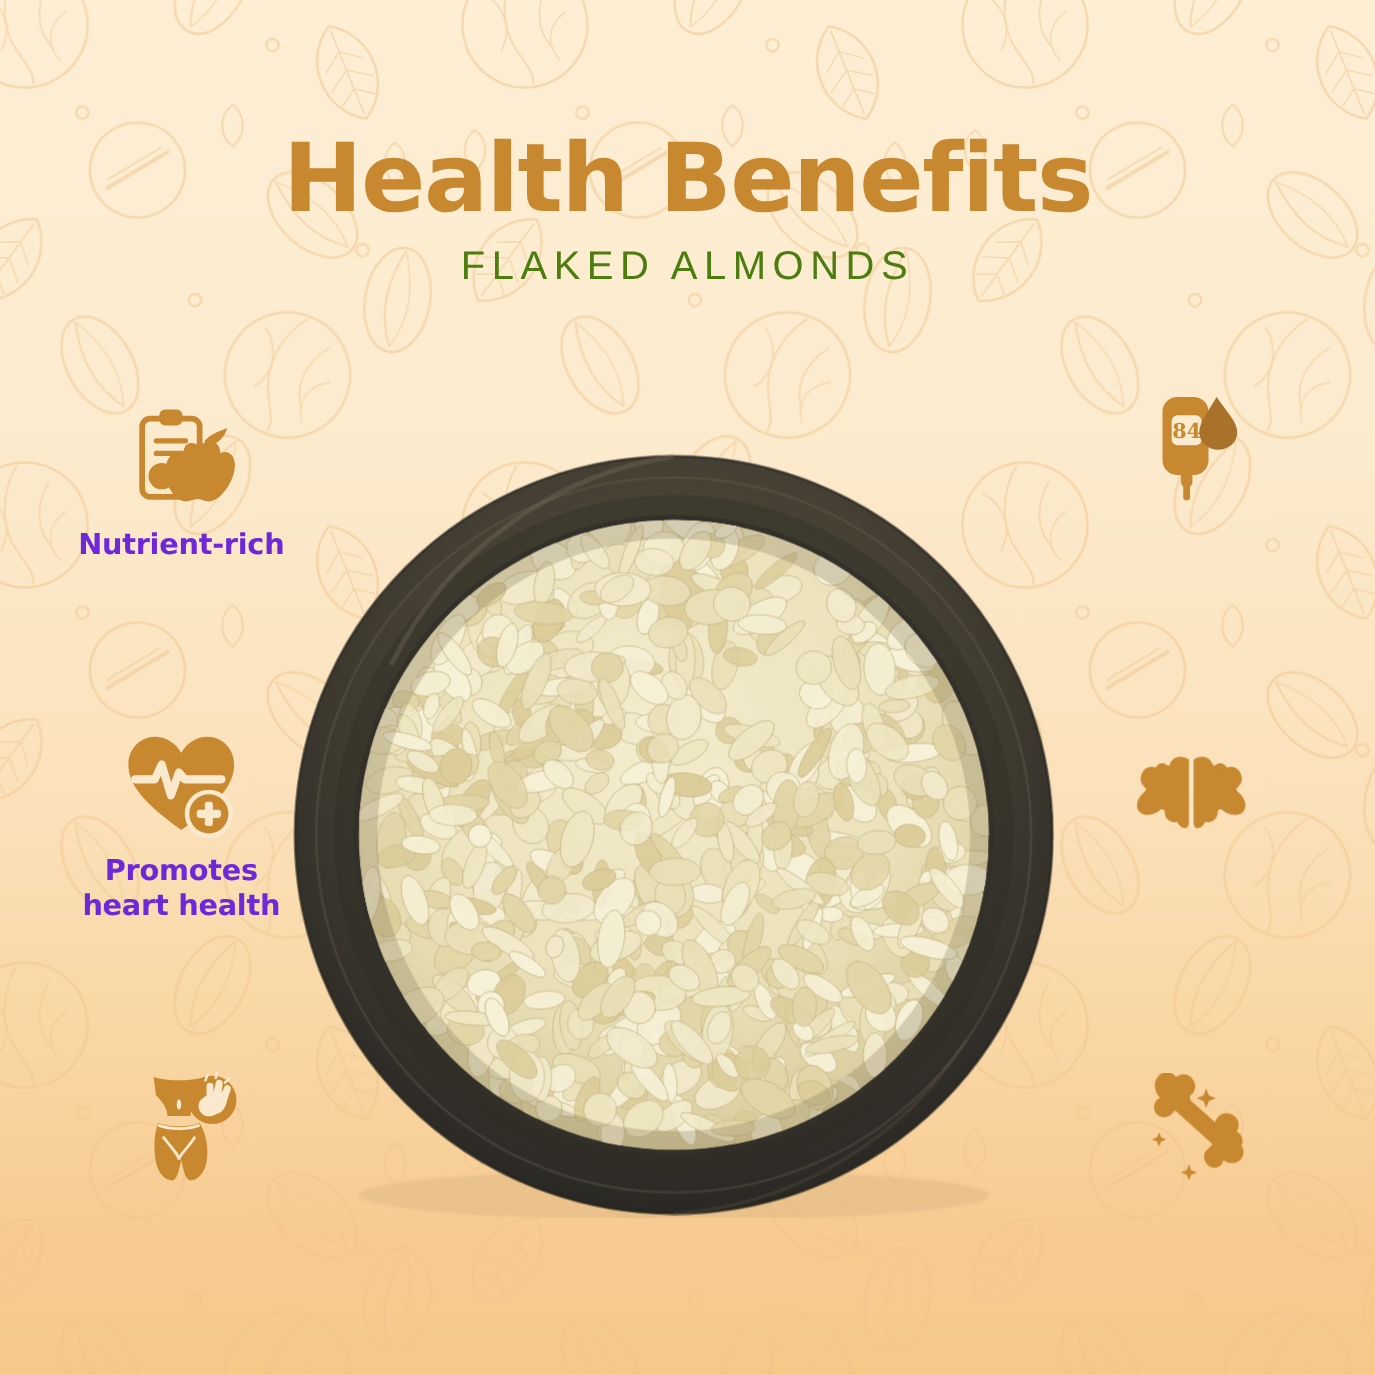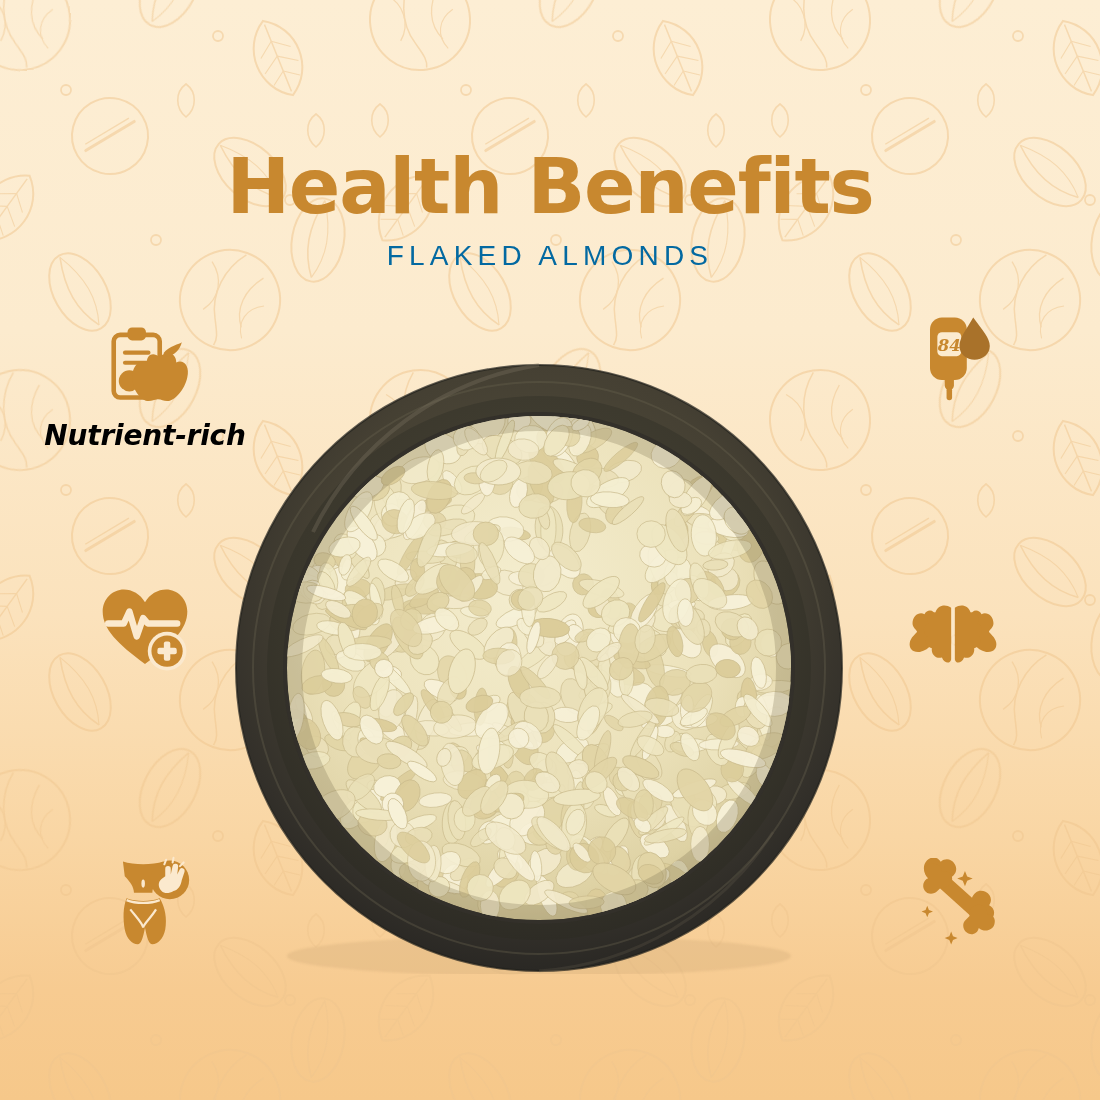--- a/index.html
+++ b/index.html
@@ -31,58 +31,56 @@
   
   #header{
     position:absolute; top:104px; left:0; width:1100px;
     z-index:5; text-align:center;
   }
   #title{
     font-size:76px; line-height:78px;
     font-weight:800; letter-spacing:-1.2px;
     color:#C8882F;
     font-family:"DejaVu Sans", sans-serif;
-    margin-top:44px;
   }
   #subtitle{
     margin-top:12px;
-    font-size:28px; line-height:36px;
+    font-size:32px; line-height:36px;
     letter-spacing:5.2px;
     font-weight:400;
-    color:#0369a1;
+    color:#4d7c0f;
     font-family:"Liberation Sans", sans-serif;
   }
 
   
   #bowl{
     position:absolute;
     left:233px; top:362px;
     width:612px; height:612px;
     z-index:3;
   }
 
   
   .benefit{
     position:absolute; z-index:6;
     display:flex; flex-direction:column;
     align-items:center; justify-content:flex-start;
     width:290px;
-    font-style:italic;
   }
   .benefit .ic{
     display:block;
     height:92px;
     margin-bottom:8px;
   }
   .benefit .lbl{
     font-family:"DejaVu Sans", sans-serif;
     font-weight:700;
-    font-size:28px;
+    font-size:23px;
     line-height:28px;
-    color:#000000;
+    color:#6d28d9;
     text-align:center;
     letter-spacing:-.2px;
     white-space:pre-line;
   }
 
   #b-nutrient        { left:  0px; top:322px; }
   #b-bloodsugar      { left:805px; top:312px; width:295px;}
   #b-heart           { left:  0px; top:583px; }
   #b-brain           { left:805px; top:593px; width:295px;}
   #b-weight          { left:  0px; top:856px; }
@@ -857,20 +855,22 @@
 
 <div class="benefit" id="b-heart">
   <svg class="ic" viewBox="0 0 100 100" aria-hidden="true">
     <path d="M50 88 C20 66 4 50 4 31 C4 17 15 7 27 7 C36 7 45 12 50 21 C55 12 64 7 73 7 C85 7 96 17 96 31 C96 50 80 66 50 88 Z" fill="#C8882F"></path>
     <path d="M10 44 h17 l6 -13 l8 27 l7 -20 l5 6 h32" fill="none" stroke="#FBE9CE" stroke-width="7" stroke-linecap="round" stroke-linejoin="round"></path>
     <circle cx="74" cy="74" r="21" fill="#FBE9CE"></circle>
     <circle cx="74" cy="74" r="17" fill="#C8882F"></circle>
     <rect x="70.5" y="63.5" width="7" height="21" rx="2.2" fill="#FBE9CE"></rect>
     <rect x="63.5" y="70.5" width="21" height="7" rx="2.2" fill="#FBE9CE"></rect>
   </svg>
+  <div class="lbl">Promotes
+heart health</div>
 </div>
 
 <div class="benefit" id="b-brain">
   <svg class="ic" viewBox="0 0 100 100" aria-hidden="true">
 
     <path d="M6 33 C6 25 13 20 19 23 C22 17 30 18 31 25 L31 40 C31 52 25 62 14 64
              C6 65 2 60 3 54 C4 48 9 45 11 42 C9 39 6 37 6 33 Z" fill="#C8882F"></path>
 
     <path d="M94 33 C94 25 87 20 81 23 C78 17 70 18 69 25 L69 40 C69 52 75 62 86 64
              C94 65 98 60 97 54 C96 48 91 45 89 42 C91 39 94 37 94 33 Z" fill="#C8882F"></path>

